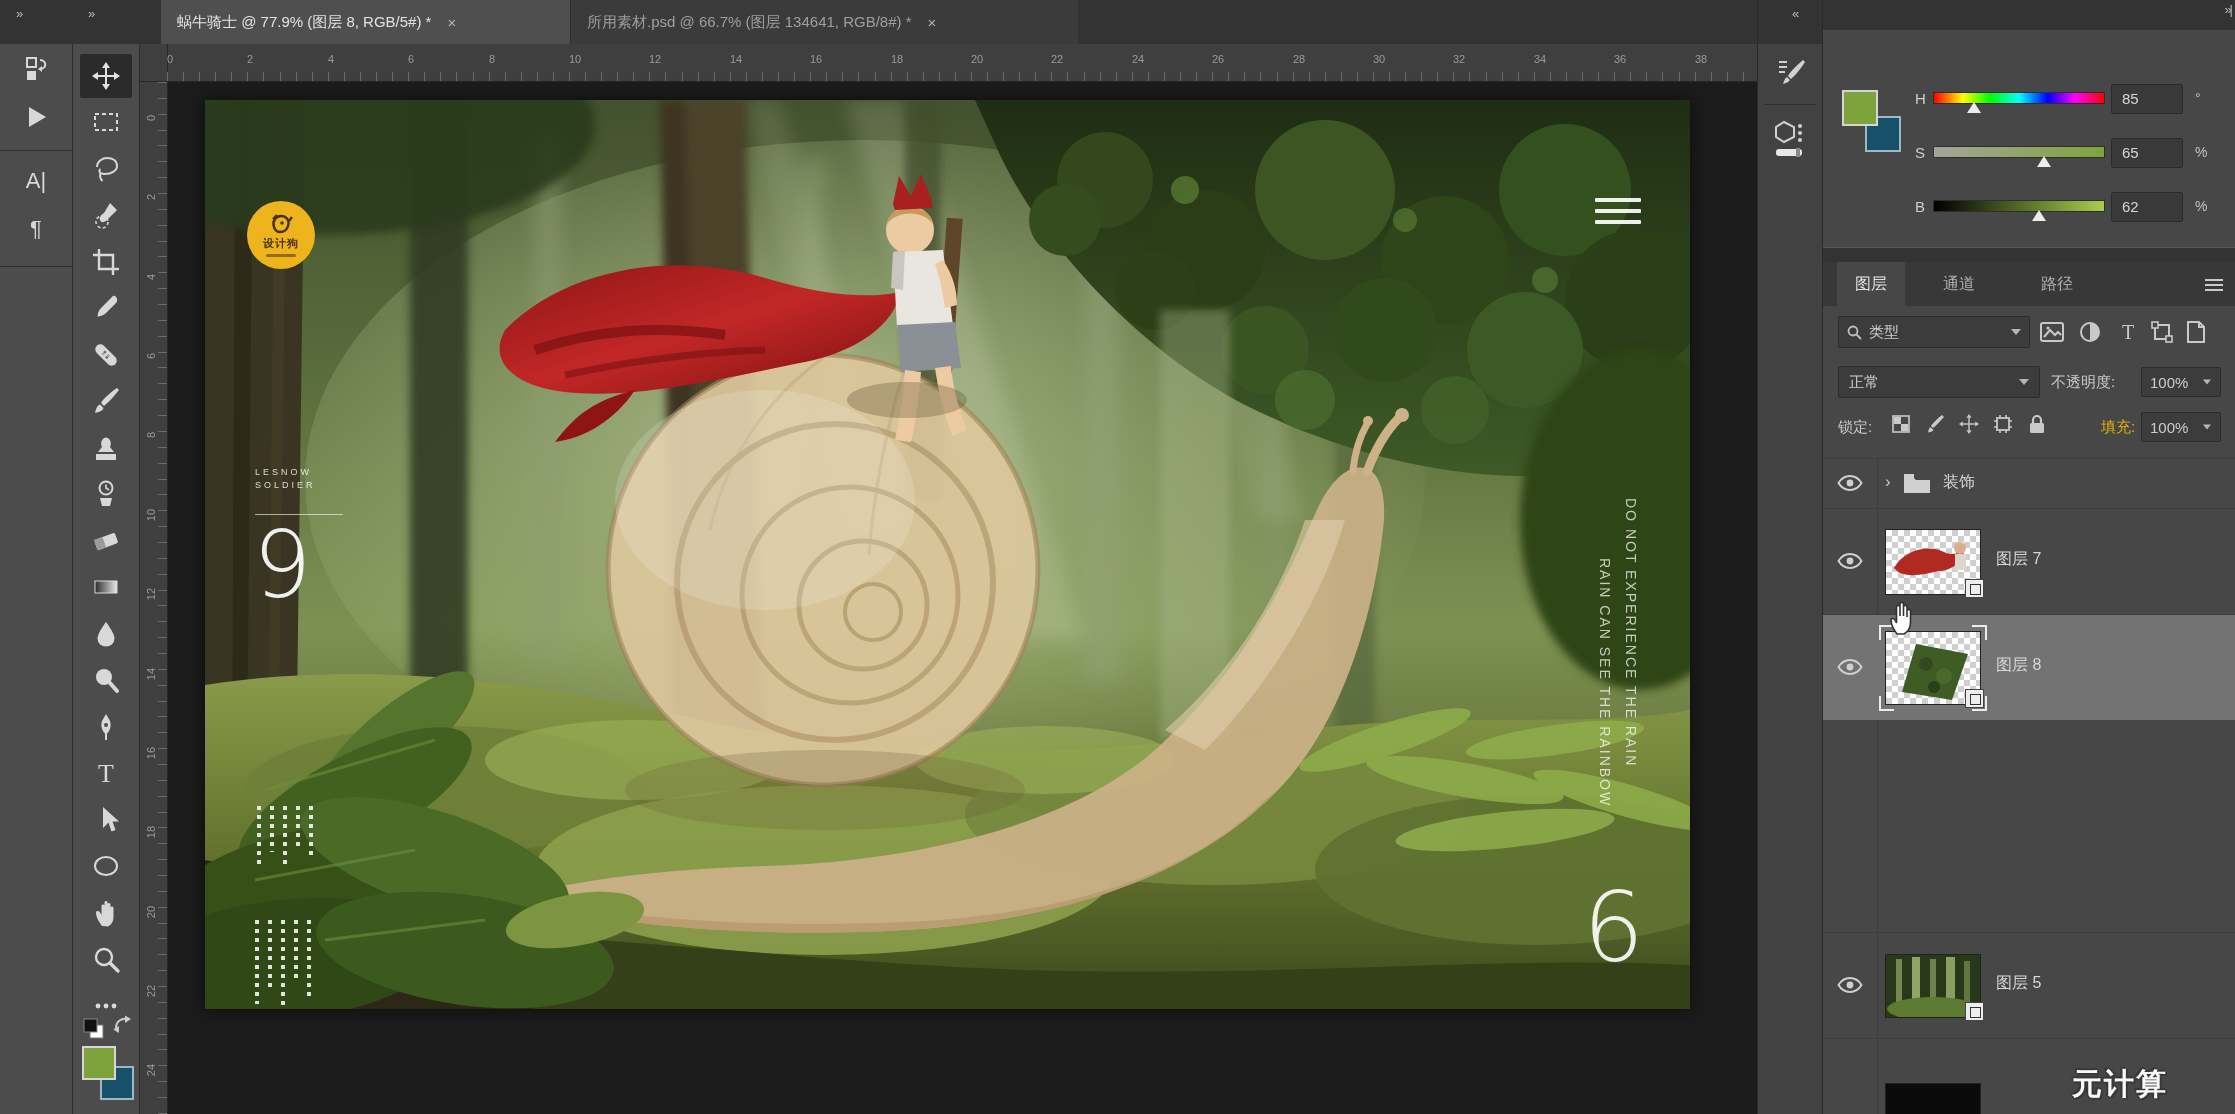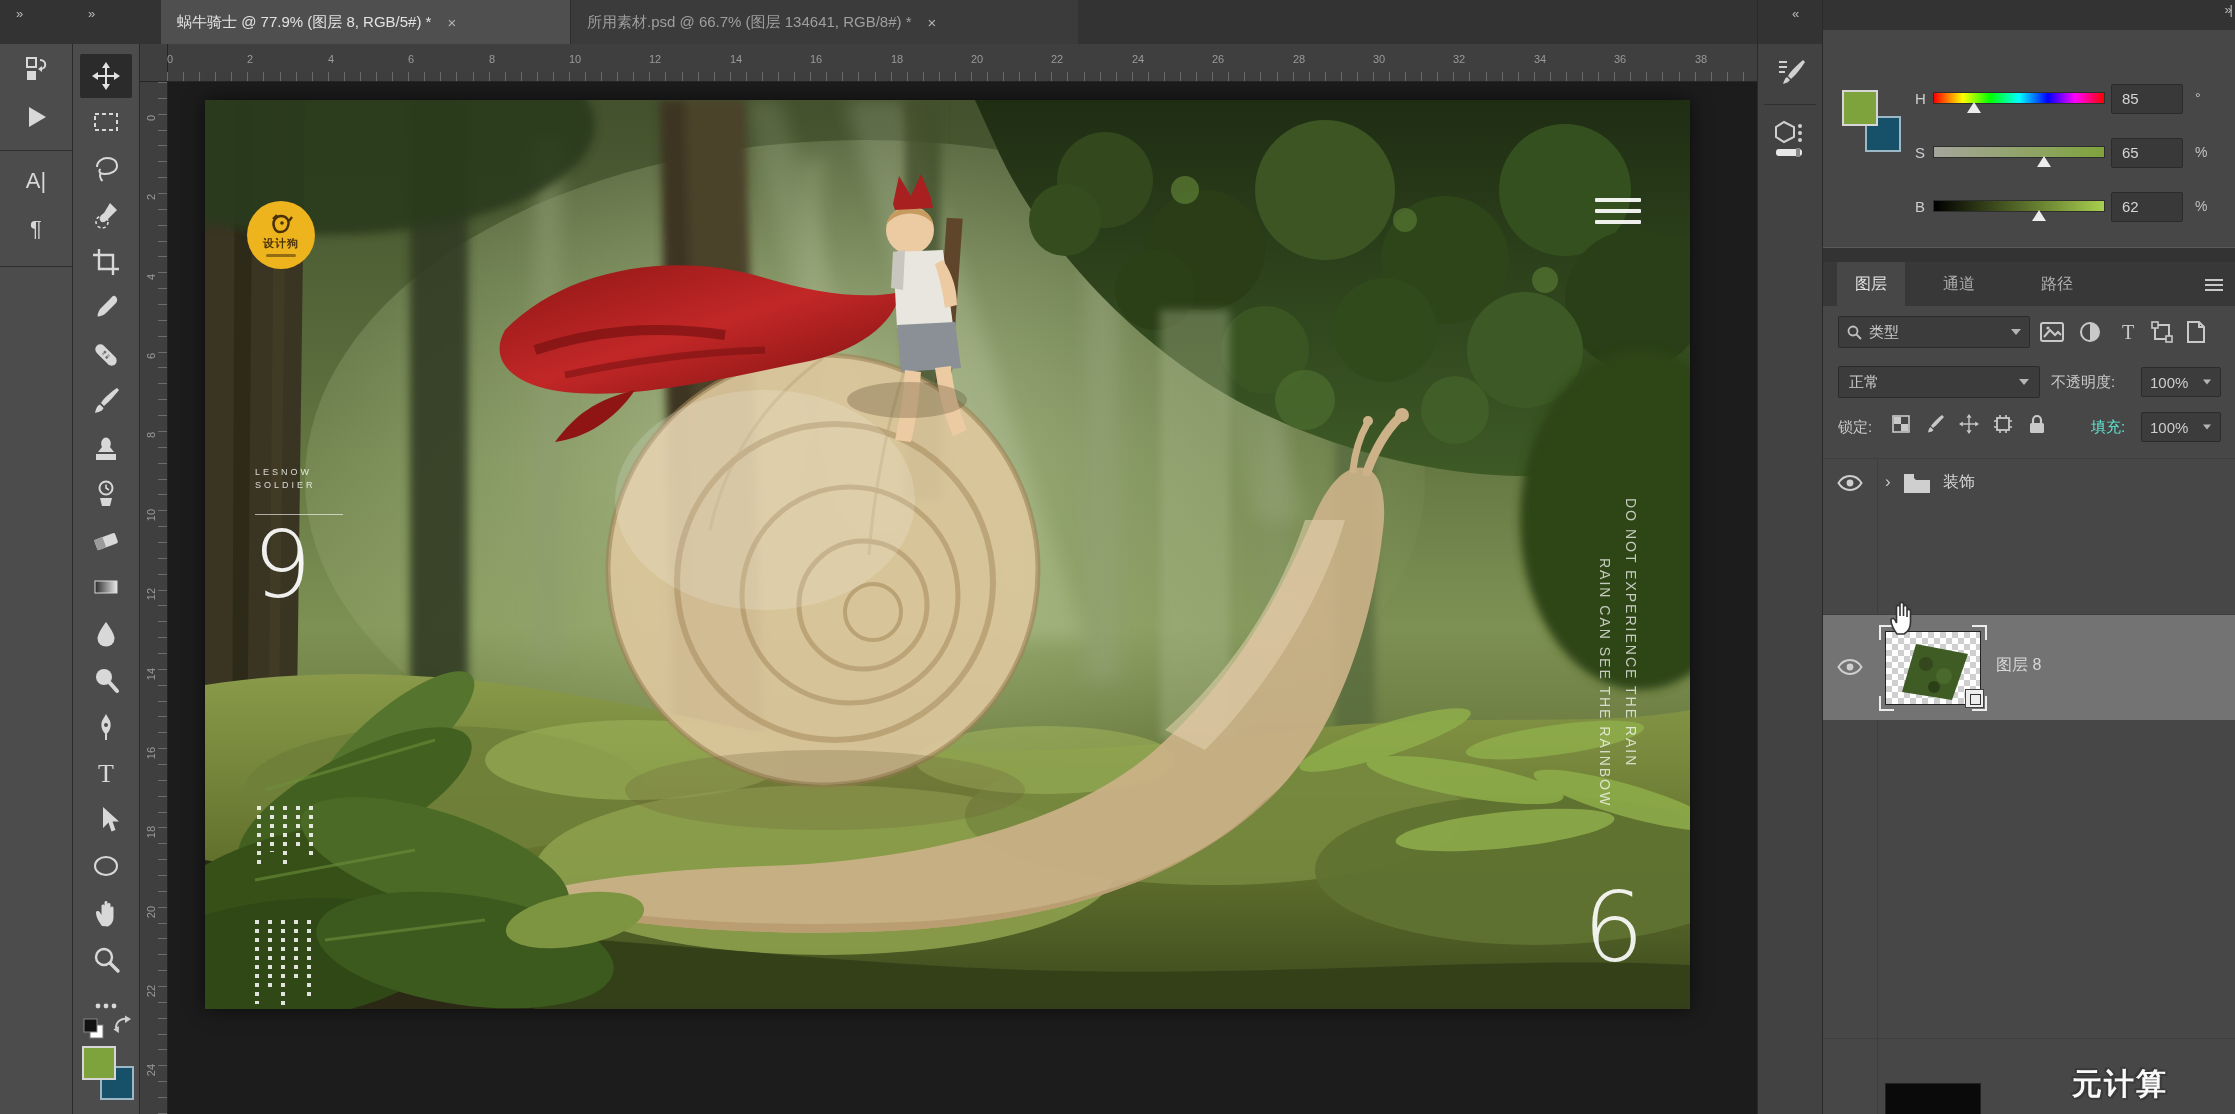--- a/index.html
+++ b/index.html
@@ -668,21 +668,21 @@
             <rect x="4" y="4" width="12" height="12" fill="none" stroke="#c9c9c9" stroke-width="1.8"></rect>
             <path d="M7,1 V4 M13,1 V4 M7,16 V19 M13,16 V19 M1,7 H4 M1,13 H4 M16,7 H19 M16,13 H19" stroke="#c9c9c9" stroke-width="1.6"></path>
           </svg>
       </div>
       <div class="lockic" style="left:202px;top:106px">
         <svg width="18" height="20" viewBox="0 0 18 20">
             <rect x="2" y="9" width="14" height="10" rx="1.5" fill="#c9c9c9"></rect>
             <path d="M5,9 V6 A4,4 0 0 1 13,6 V9" fill="none" stroke="#c9c9c9" stroke-width="2.2"></path>
           </svg>
       </div>
-      <span class="abs" style="left:268px;top:112px;color:#5eead4">填充:</span>
+      <span class="abs" style="left:278px;top:112px;color:#eab308">填充:</span>
       <div class="fieldbox" style="left:318px;top:106px;width:80px;height:30px;padding:0 8px">
         <span>100%</span>
         <span class="chev" style="margin-left:auto;transform:scale(.8)"></span>
       </div>
 
       <div class="eyesep"></div>
 
       <div class="lrow" style="top:152px;height:50px">
         <span class="eye" style="top:15px">
           <svg width="26" height="18" viewBox="0 0 26 18">
@@ -693,20 +693,39 @@
         <span class="abs" style="left:62px;top:13px;color:#c9c9c9;font-size:17px">›</span>
         <span class="abs" style="left:80px;top:14px">
           <svg width="28" height="21" viewBox="0 0 28 21">
               <path d="M1,4 H10 L13,7 H27 V20 H1 Z" fill="#cfcfcf"></path>
               <rect x="1" y="1" width="10" height="4" fill="#cfcfcf"></rect>
             </svg>
         </span>
         <span class="abs" style="left:120px;top:13px;font-size:16px;color:#d6d6d6">装饰</span>
       </div>
 
+      <div class="lrow" style="top:202px;height:106px">
+        <span class="eye" style="top:43px">
+          <svg width="26" height="18" viewBox="0 0 26 18">
+              <path d="M13,2 C7,2 3,6.5 1.5,9 C3,11.5 7,16 13,16 C19,16 23,11.5 24.5,9 C23,6.5 19,2 13,2 Z" fill="none" stroke="#cfcfcf" stroke-width="2"></path>
+              <circle cx="13" cy="9" r="3.4" fill="#cfcfcf"></circle>
+            </svg>
+        </span>
+        <div class="thumbbox" style="top:20px;height:66px">
+          <svg width="94" height="64" viewBox="0 0 94 64">
+            <path d="M8,38 C18,20 42,14 58,22 C66,26 72,24 78,18 C78,32 66,40 54,41 C38,44 18,50 8,38 Z" fill="#b02a22"></path>
+            <circle cx="74" cy="18" r="6" fill="#d9b08c"></circle>
+              <rect x="69" y="24" width="11" height="16" fill="#ddd8cd"></rect>
+          </svg>
+          <span class="badge">
+              <i></i>
+            </span>
+        </div>
+        <span class="lname" style="top:40px">图层 7</span>
+      </div>
 
       <div class="lrow selected" style="top:308px;height:106px">
         <span class="eye" style="top:43px">
           <svg width="26" height="18" viewBox="0 0 26 18">
               <path d="M13,2 C7,2 3,6.5 1.5,9 C3,11.5 7,16 13,16 C19,16 23,11.5 24.5,9 C23,6.5 19,2 13,2 Z" fill="none" stroke="#cfcfcf" stroke-width="2"></path>
               <circle cx="13" cy="9" r="3.4" fill="#cfcfcf"></circle>
             </svg>
         </span>
         <div class="thumbbox" style="top:16px;height:74px">
           <svg width="94" height="72" viewBox="0 0 94 72">
@@ -721,20 +740,43 @@
           <span class="bk" style="left:-7px;top:-7px;border-top-width:2.5px;border-left-width:2.5px"></span>
           <span class="bk" style="right:-7px;top:-7px;border-top-width:2.5px;border-right-width:2.5px"></span>
           <span class="bk" style="left:-7px;bottom:-7px;border-bottom-width:2.5px;border-left-width:2.5px"></span>
           <span class="bk" style="right:-7px;bottom:-7px;border-bottom-width:2.5px;border-right-width:2.5px"></span>
         </div>
         <span class="lname" style="top:40px">图层 8</span>
       </div>
 
 
 
+      <div class="lrow" style="top:626px;height:106px">
+        <span class="eye" style="top:43px">
+          <svg width="26" height="18" viewBox="0 0 26 18">
+              <path d="M13,2 C7,2 3,6.5 1.5,9 C3,11.5 7,16 13,16 C19,16 23,11.5 24.5,9 C23,6.5 19,2 13,2 Z" fill="none" stroke="#cfcfcf" stroke-width="2"></path>
+              <circle cx="13" cy="9" r="3.4" fill="#cfcfcf"></circle>
+            </svg>
+        </span>
+        <div class="thumbbox" style="top:21px;height:64px">
+          <svg width="94" height="62" viewBox="0 0 94 62">
+            <rect width="94" height="62" fill="#27381b"></rect>
+            <rect x="10" y="4" width="6" height="46" fill="#97ab66" opacity=".7"></rect>
+            <rect x="26" y="2" width="8" height="50" fill="#aabf78" opacity=".8"></rect>
+            <rect x="44" y="4" width="6" height="48" fill="#8fa360" opacity=".7"></rect>
+            <rect x="60" y="2" width="9" height="50" fill="#a3b870" opacity=".8"></rect>
+            <rect x="78" y="6" width="6" height="44" fill="#8ba05c" opacity=".6"></rect>
+            <ellipse cx="47" cy="54" rx="46" ry="12" fill="#5d7a33"></ellipse>
+          </svg>
+          <span class="badge">
+              <i></i>
+            </span>
+        </div>
+        <span class="lname" style="top:40px">图层 5</span>
+      </div>
 
       <div class="lrow" style="top:732px;height:76px">
         <div class="thumbbox" style="top:44px;height:34px;background:#0a0a0a;background-image:none"></div>
       </div>
     </div>
   </div>
 
   <div class="abs" style="left:1886px;top:600px;z-index:60">
     <svg width="30" height="36" viewBox="0 0 30 36">
       <path d="M11,34 C8,30 5,25 5,20 C5,18 8,18 9,20 L10.5,23 V7 C10.5,4.8 14,4.8 14,7 V16 V4 C14,1.8 17.5,1.8 17.5,4 V16 V7 C17.5,4.8 21,4.8 21,7 V17 V11 C21,8.8 24.5,8.8 24.5,11 V22 C24.5,28 21.5,32 18,34 Z" fill="#fff" stroke="#333" stroke-width="1.6"></path>

